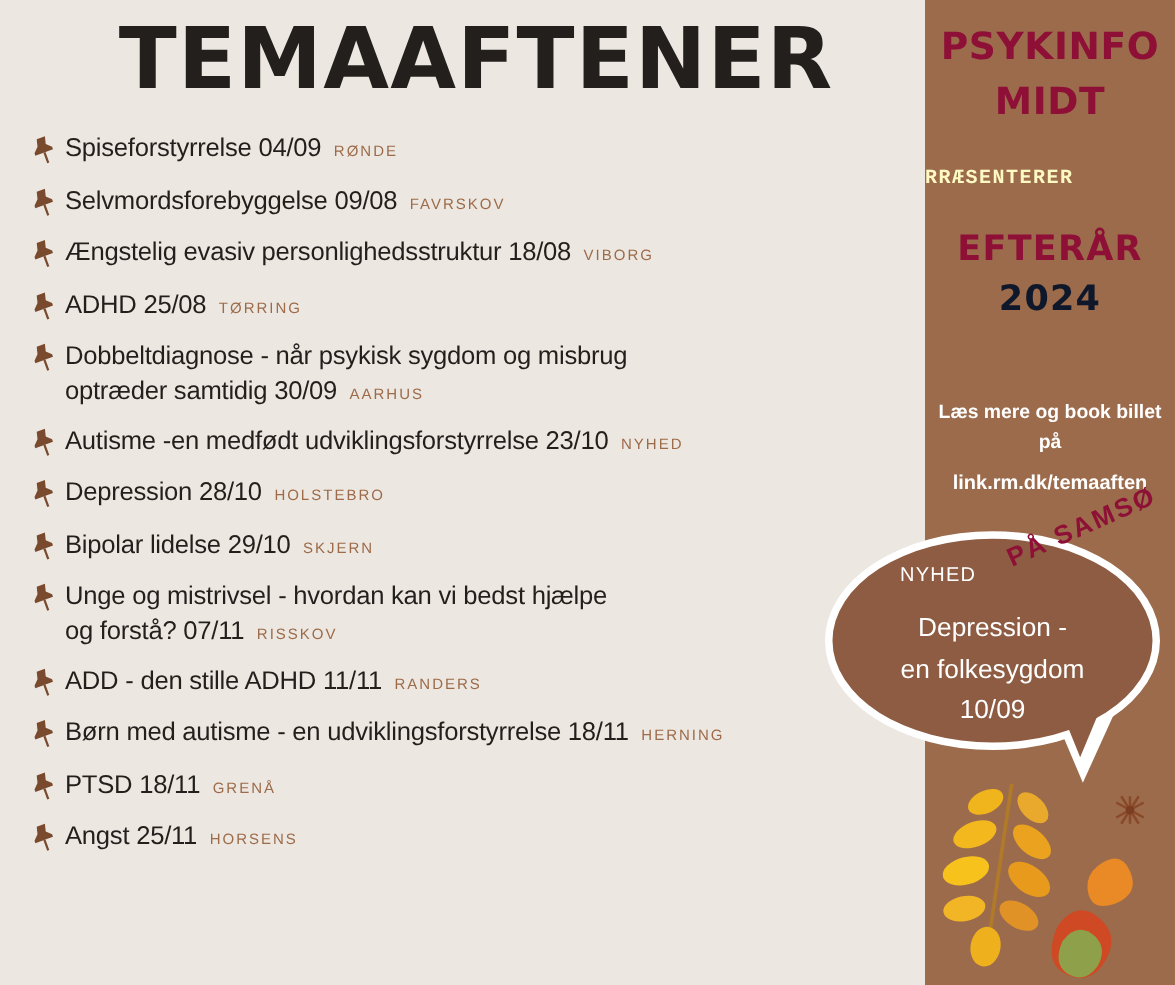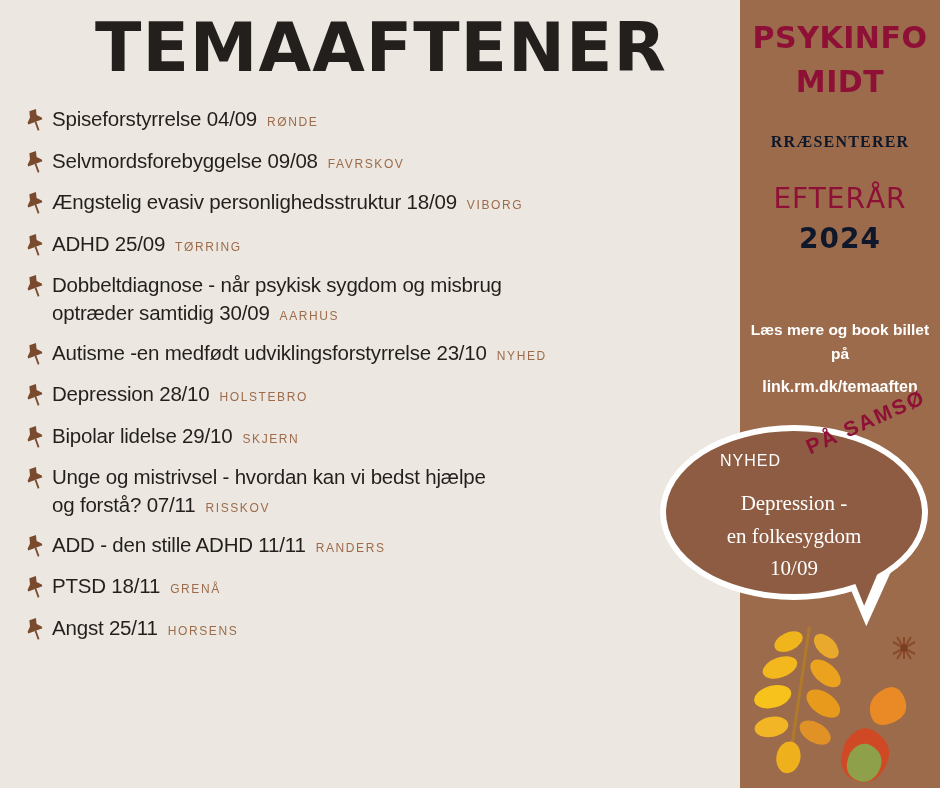--- a/index.html
+++ b/index.html
@@ -79,33 +79,32 @@
     font-weight: 800;
     font-size: 30px;
     letter-spacing: 0.5px;
     font-family: "DejaVu Sans", sans-serif;
   }
   #psykinfo-line1 { top: 20px; }
   #psykinfo-line2 { top: 64px; }
   #praesenterer {
     position: absolute;
     top: 133px; width: 200px;
-    text-align: center;
-    color: #0f172a;
+    color: #fef9c3;
     font-weight: 700;
     font-size: 16px;
     letter-spacing: 1.2px;
-    font-family: Liberation Serif, serif;
+    font-family: Liberation Mono, monospace;
   }
   #efteraar {
     position: absolute;
     top: 182px; width: 200px;
     text-align: center;
     color: #8e1036;
-    font-weight: 400;
+    font-weight: 700;
     font-size: 28px;
     letter-spacing: 1px;
     font-family: "DejaVu Sans", sans-serif;
   }
   #year {
     position: absolute;
     top: 222px; width: 200px;
     text-align: center;
     color: #0f172a;
     font-weight: 800;
@@ -173,21 +172,21 @@
     font-family: "Liberation Sans", sans-serif;
   }
   #bubble-text {
     position: absolute;
     left: 20px; top: 62px;
     width: 228px;
     text-align: center;
     color: #ffffff;
     font-size: 21px;
     line-height: 1.55;
-    font-family: Liberation Serif, serif;
+    font-family: Liberation Sans, sans-serif;
   }
   #paa-samsoe {
     position: absolute;
     left: 152px; top: 10px;
     color: #8e1036;
     font-size: 21px;
     font-weight: 700;
     letter-spacing: 2px;
     transform: rotate(-24deg);
     transform-origin: left bottom;
@@ -231,32 +230,32 @@
         </div>
         <div class="event-row">
           <span class="pin-icon">
             <svg width="26" height="26" viewBox="0 0 26 26">
               <g transform="rotate(-20 13 13)">
                 <path d="M11 2 h7 l-1.5 6 4 4 v2 h-15 v-2 l4 -4 z" fill="#7a4a2e"></path>
                 <rect x="12.3" y="14" width="1.8" height="9" fill="#7a4a2e"></rect>
               </g>
             </svg>
           </span>
-          <span class="event-text"><span>Ængstelig evasiv personlighedsstruktur 18/09</span><span class="city">VIBORG</span></span>
-        </div>
-        <div class="event-row">
-          <span class="pin-icon">
-            <svg width="26" height="26" viewBox="0 0 26 26">
-              <g transform="rotate(-20 13 13)">
-                <path d="M11 2 h7 l-1.5 6 4 4 v2 h-15 v-2 l4 -4 z" fill="#7a4a2e"></path>
-                <rect x="12.3" y="14" width="1.8" height="9" fill="#7a4a2e"></rect>
-              </g>
-            </svg>
-          </span>
-          <span class="event-text"><span>ADHD 25/09</span><span class="city">TØRRING</span></span>
+          <span class="event-text"><span>Ængstelig evasiv personlighedsstruktur 18/08</span><span class="city">VIBORG</span></span>
+        </div>
+        <div class="event-row">
+          <span class="pin-icon">
+            <svg width="26" height="26" viewBox="0 0 26 26">
+              <g transform="rotate(-20 13 13)">
+                <path d="M11 2 h7 l-1.5 6 4 4 v2 h-15 v-2 l4 -4 z" fill="#7a4a2e"></path>
+                <rect x="12.3" y="14" width="1.8" height="9" fill="#7a4a2e"></rect>
+              </g>
+            </svg>
+          </span>
+          <span class="event-text"><span>ADHD 25/08</span><span class="city">TØRRING</span></span>
         </div>
         <div class="event-row">
           <span class="pin-icon">
             <svg width="26" height="26" viewBox="0 0 26 26">
               <g transform="rotate(-20 13 13)">
                 <path d="M11 2 h7 l-1.5 6 4 4 v2 h-15 v-2 l4 -4 z" fill="#7a4a2e"></path>
                 <rect x="12.3" y="14" width="1.8" height="9" fill="#7a4a2e"></rect>
               </g>
             </svg>
           </span>
@@ -309,20 +308,31 @@
         <div class="event-row">
           <span class="pin-icon">
             <svg width="26" height="26" viewBox="0 0 26 26">
               <g transform="rotate(-20 13 13)">
                 <path d="M11 2 h7 l-1.5 6 4 4 v2 h-15 v-2 l4 -4 z" fill="#7a4a2e"></path>
                 <rect x="12.3" y="14" width="1.8" height="9" fill="#7a4a2e"></rect>
               </g>
             </svg>
           </span>
           <span class="event-text"><span>ADD - den stille ADHD 11/11</span><span class="city">RANDERS</span></span>
+        </div>
+        <div class="event-row">
+          <span class="pin-icon">
+            <svg width="26" height="26" viewBox="0 0 26 26">
+              <g transform="rotate(-20 13 13)">
+                <path d="M11 2 h7 l-1.5 6 4 4 v2 h-15 v-2 l4 -4 z" fill="#7a4a2e"></path>
+                <rect x="12.3" y="14" width="1.8" height="9" fill="#7a4a2e"></rect>
+              </g>
+            </svg>
+          </span>
+          <span class="event-text"><span>Børn med autisme - en udviklingsforstyrrelse 18/11</span><span class="city">HERNING</span></span>
         </div>
         <div class="event-row">
           <span class="pin-icon">
             <svg width="26" height="26" viewBox="0 0 26 26">
               <g transform="rotate(-20 13 13)">
                 <path d="M11 2 h7 l-1.5 6 4 4 v2 h-15 v-2 l4 -4 z" fill="#7a4a2e"></path>
                 <rect x="12.3" y="14" width="1.8" height="9" fill="#7a4a2e"></rect>
               </g>
             </svg>
           </span>

